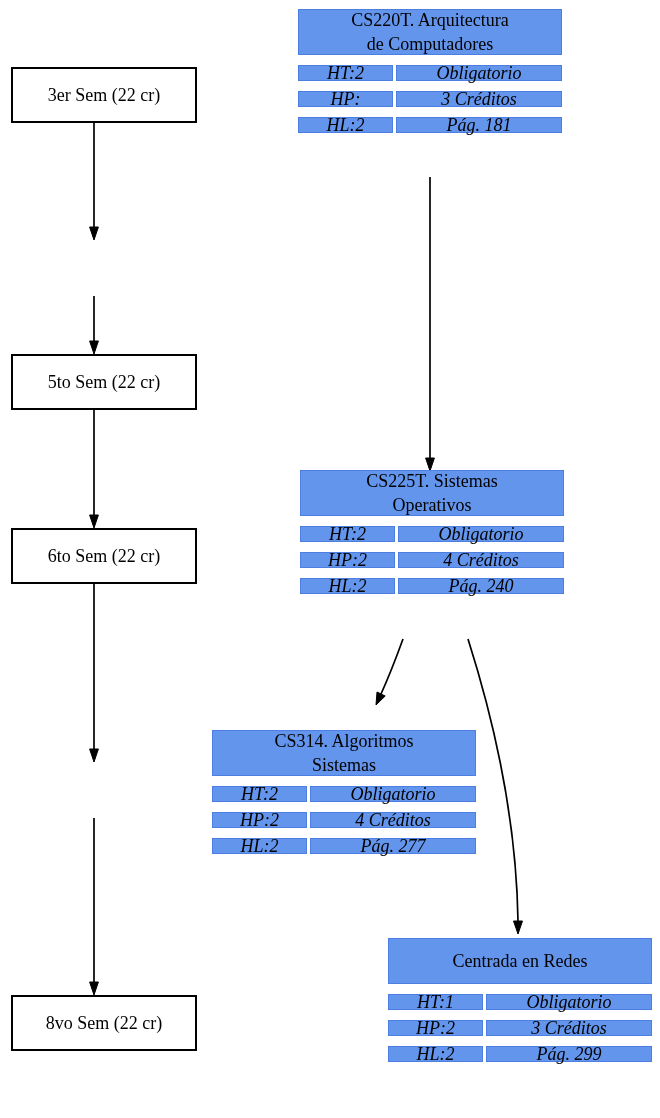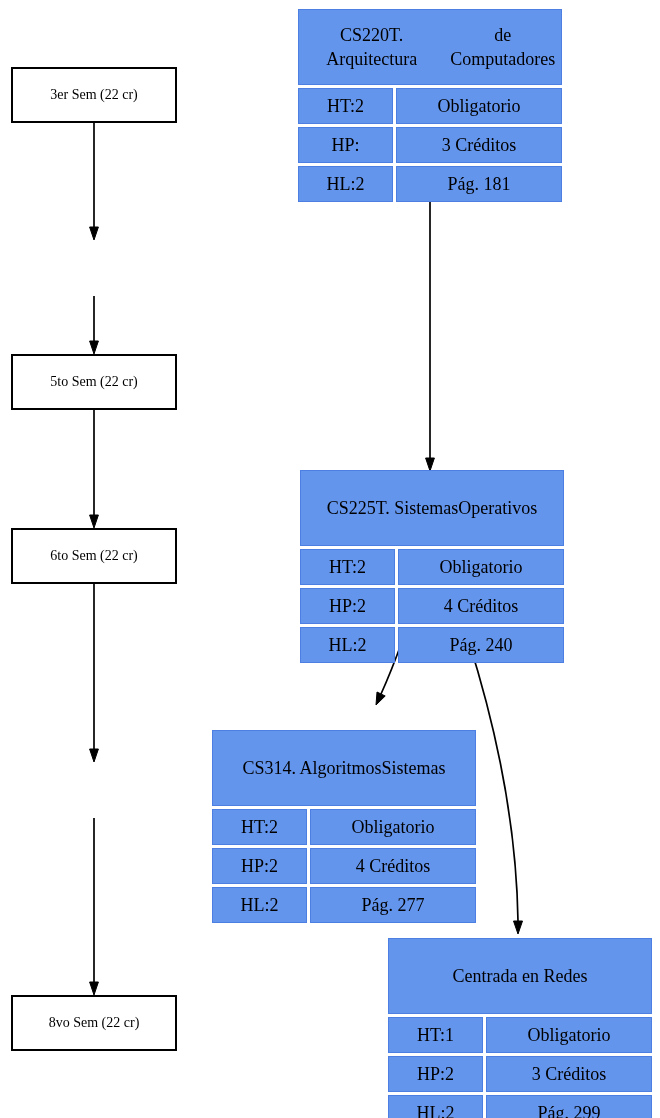--- a/index.html
+++ b/index.html
@@ -15,52 +15,53 @@
   .edges-layer {
     position: absolute;
     left: 0; top: 0;
     width: 660px; height: 1118px;
   }
   .edges-layer path { fill: none; stroke: #000000; stroke-width: 1.7px; }
   .edges-layer polygon { fill: #000000; stroke: #000000; }
   .sem-box {
     position: absolute;
     left: 11px;
-    width: 166px;
+    width: 186px;
     height: 56px;
     box-sizing: border-box;
     background: #ffffff;
     border: 2px solid #000000;
     display: flex;
     align-items: center;
     justify-content: center;
-    font-size: 14px;
+    font-size: 18px;
     white-space: nowrap;
   }
   .card {
     position: absolute;
     width: 264px;
   }
   .card-title {
-    height: 76px;
+    height: 46px;
     box-sizing: border-box;
     background: #6495ED;
     border: 1px solid #4d7ee2;
     display: flex;
-    flex-direction: row;
+    flex-direction: column;
     align-items: center;
     justify-content: center;
     text-align: center;
     font-size: 18px;
     line-height: 24px;
   }
   .card-row {
     display: flex;
-    margin-top: 3px;
-    height: 36px;
+    margin-top: 10px;
+    height: 16px;
+    font-style: italic;
   }
   .cell {
     box-sizing: border-box;
     background: #6495ED;
     border: 1px solid #4d7ee2;
     display: flex;
     align-items: center;
     justify-content: center;
     font-size: 18px;
     white-space: nowrap;

